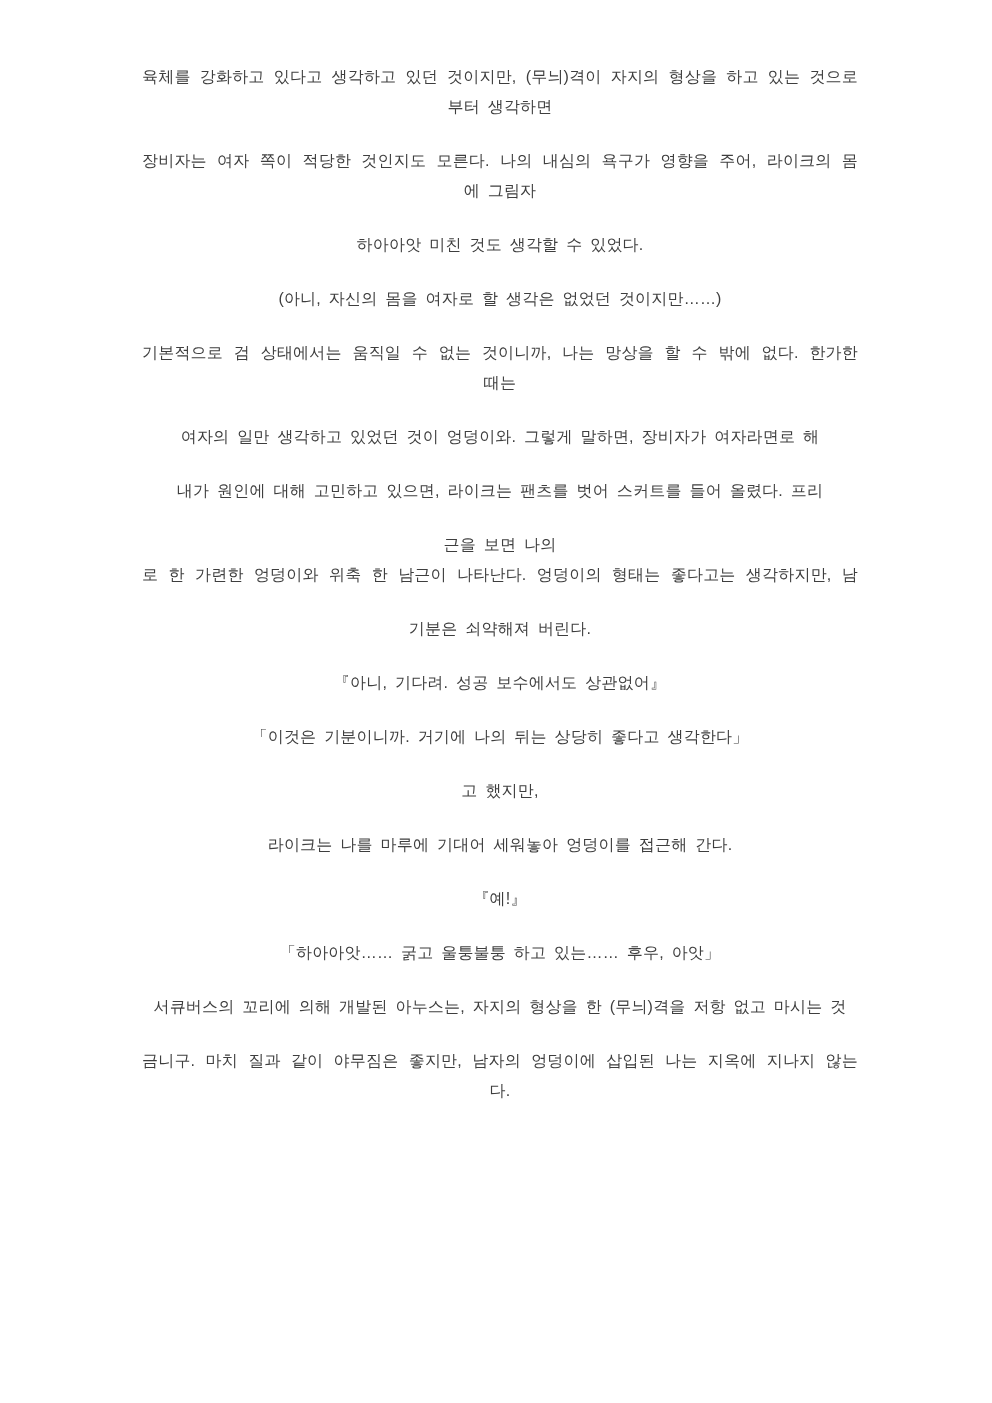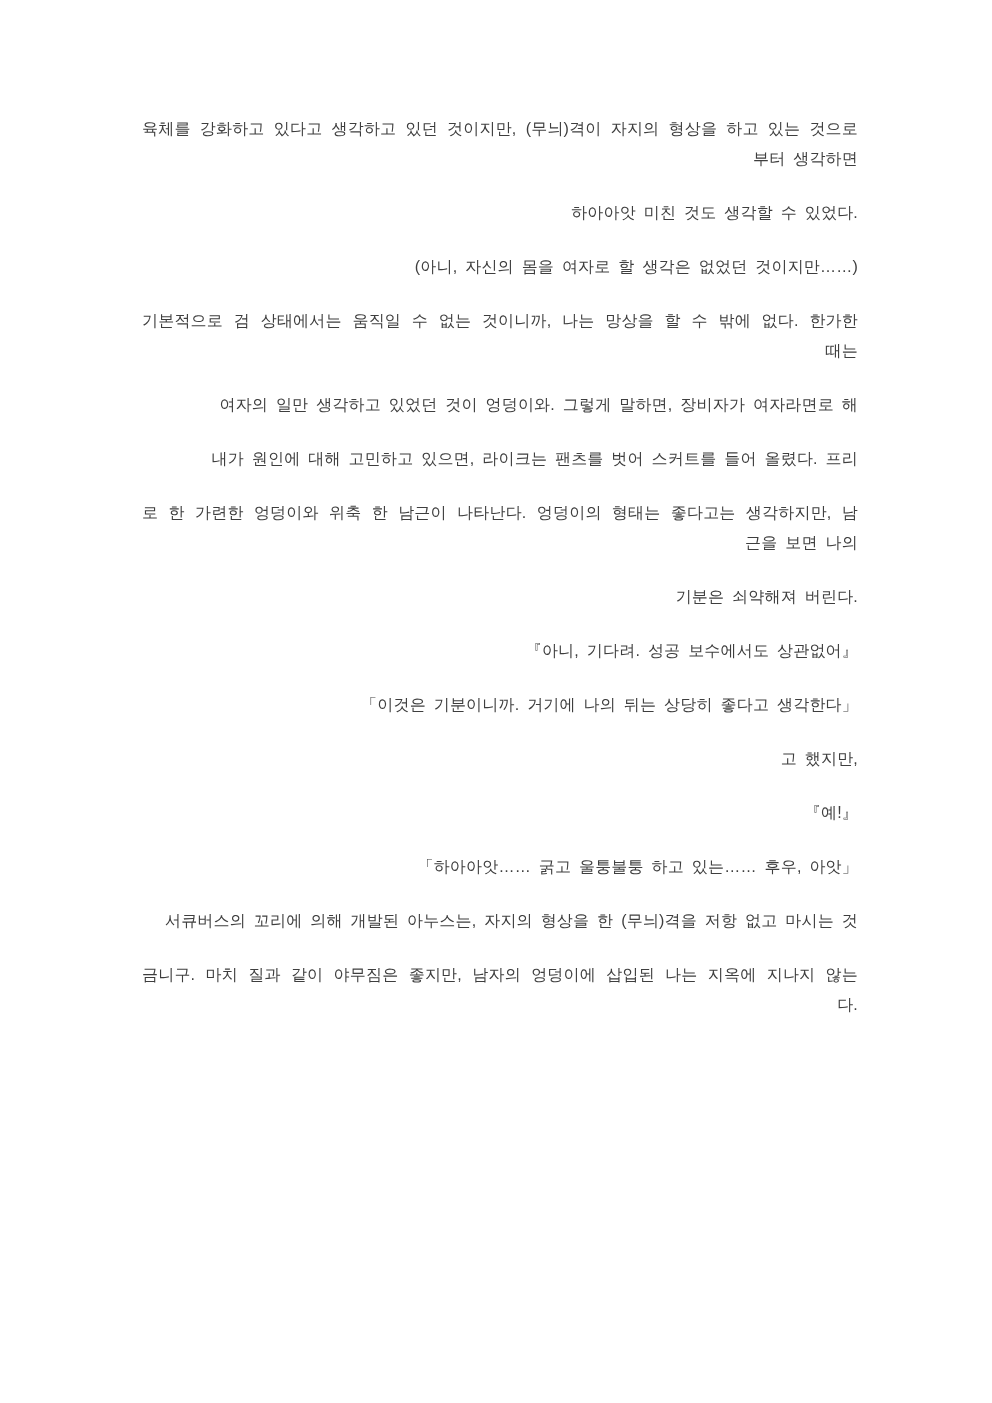--- a/index.html
+++ b/index.html
@@ -10,84 +10,91 @@
   body {
     width: 992px;
     height: 1403px;
     overflow: hidden;
     font-family: "Liberation Sans", "DejaVu Sans", sans-serif;
   }
   .page {
     box-sizing: border-box;
     width: 992px;
     height: 1403px;
-    padding: 114px 134px 0 142px;
+    padding: 62px 134px 0 142px;
     background: #ffffff;
   }
   .doc-body {
     color: #3e3e3e;
     font-size: 16px;
     line-height: 30px;
     letter-spacing: 0.2px;
   }
   p.para {
     margin: 0 0 24px 0;
     padding: 0;
   }
   .line {
     display: block;
     word-spacing: 0.2em;
-    text-align: right;
+    text-align: center;
   }
   
   .line.fill {
     text-align: justify;
     text-align-last: justify;
   }
 </style>
 </head>
 <body>
 
 <div class="page">
   <div class="doc-body" style="color: rgb(62, 62, 62);">
       <p class="para">
         <span class="line fill">육체를 강화하고 있다고 생각하고 있던 것이지만, (무늬)격이 자지의 형상을 하고 있는 것으로</span>
         <span class="line">부터 생각하면</span>
+      </p>
+      <p class="para">
+        <span class="line fill">장비자는 여자 쪽이 적당한 것인지도 모른다. 나의 내심의 욕구가 영향을 주어, 라이크의 몸</span>
+        <span class="line">에 그림자</span>
       </p>
       <p class="para">
         <span class="line">하아아앗 미친 것도 생각할 수 있었다.</span>
       </p>
       <p class="para">
         <span class="line">(아니, 자신의 몸을 여자로 할 생각은 없었던 것이지만……)</span>
       </p>
       <p class="para">
         <span class="line fill">기본적으로 검 상태에서는 움직일 수 없는 것이니까, 나는 망상을 할 수 밖에 없다. 한가한</span>
         <span class="line">때는</span>
       </p>
       <p class="para">
         <span class="line">여자의 일만 생각하고 있었던 것이 엉덩이와. 그렇게 말하면, 장비자가 여자라면로 해</span>
       </p>
       <p class="para">
         <span class="line">내가 원인에 대해 고민하고 있으면, 라이크는 팬츠를 벗어 스커트를 들어 올렸다. 프리</span>
       </p>
       <p class="para">
+        <span class="line">근을 보면 나의</span>
         <span class="line fill">로 한 가련한 엉덩이와 위축 한 남근이 나타난다. 엉덩이의 형태는 좋다고는 생각하지만, 남</span>
-        <span class="line">근을 보면 나의</span>
       </p>
       <p class="para">
         <span class="line">기분은 쇠약해져 버린다.</span>
       </p>
       <p class="para">
         <span class="line">『아니, 기다려. 성공 보수에서도 상관없어』</span>
       </p>
       <p class="para">
         <span class="line">「이것은 기분이니까. 거기에 나의 뒤는 상당히 좋다고 생각한다」</span>
       </p>
       <p class="para">
         <span class="line">고 했지만,</span>
+      </p>
+      <p class="para">
+        <span class="line">라이크는 나를 마루에 기대어 세워놓아 엉덩이를 접근해 간다.</span>
       </p>
       <p class="para">
         <span class="line">『예!』</span>
       </p>
       <p class="para">
         <span class="line">「하아아앗…… 굵고 울퉁불퉁 하고 있는…… 후우, 아앗」</span>
       </p>
       <p class="para">
         <span class="line">서큐버스의 꼬리에 의해 개발된 아누스는, 자지의 형상을 한 (무늬)격을 저항 없고 마시는 것</span>
       </p>

